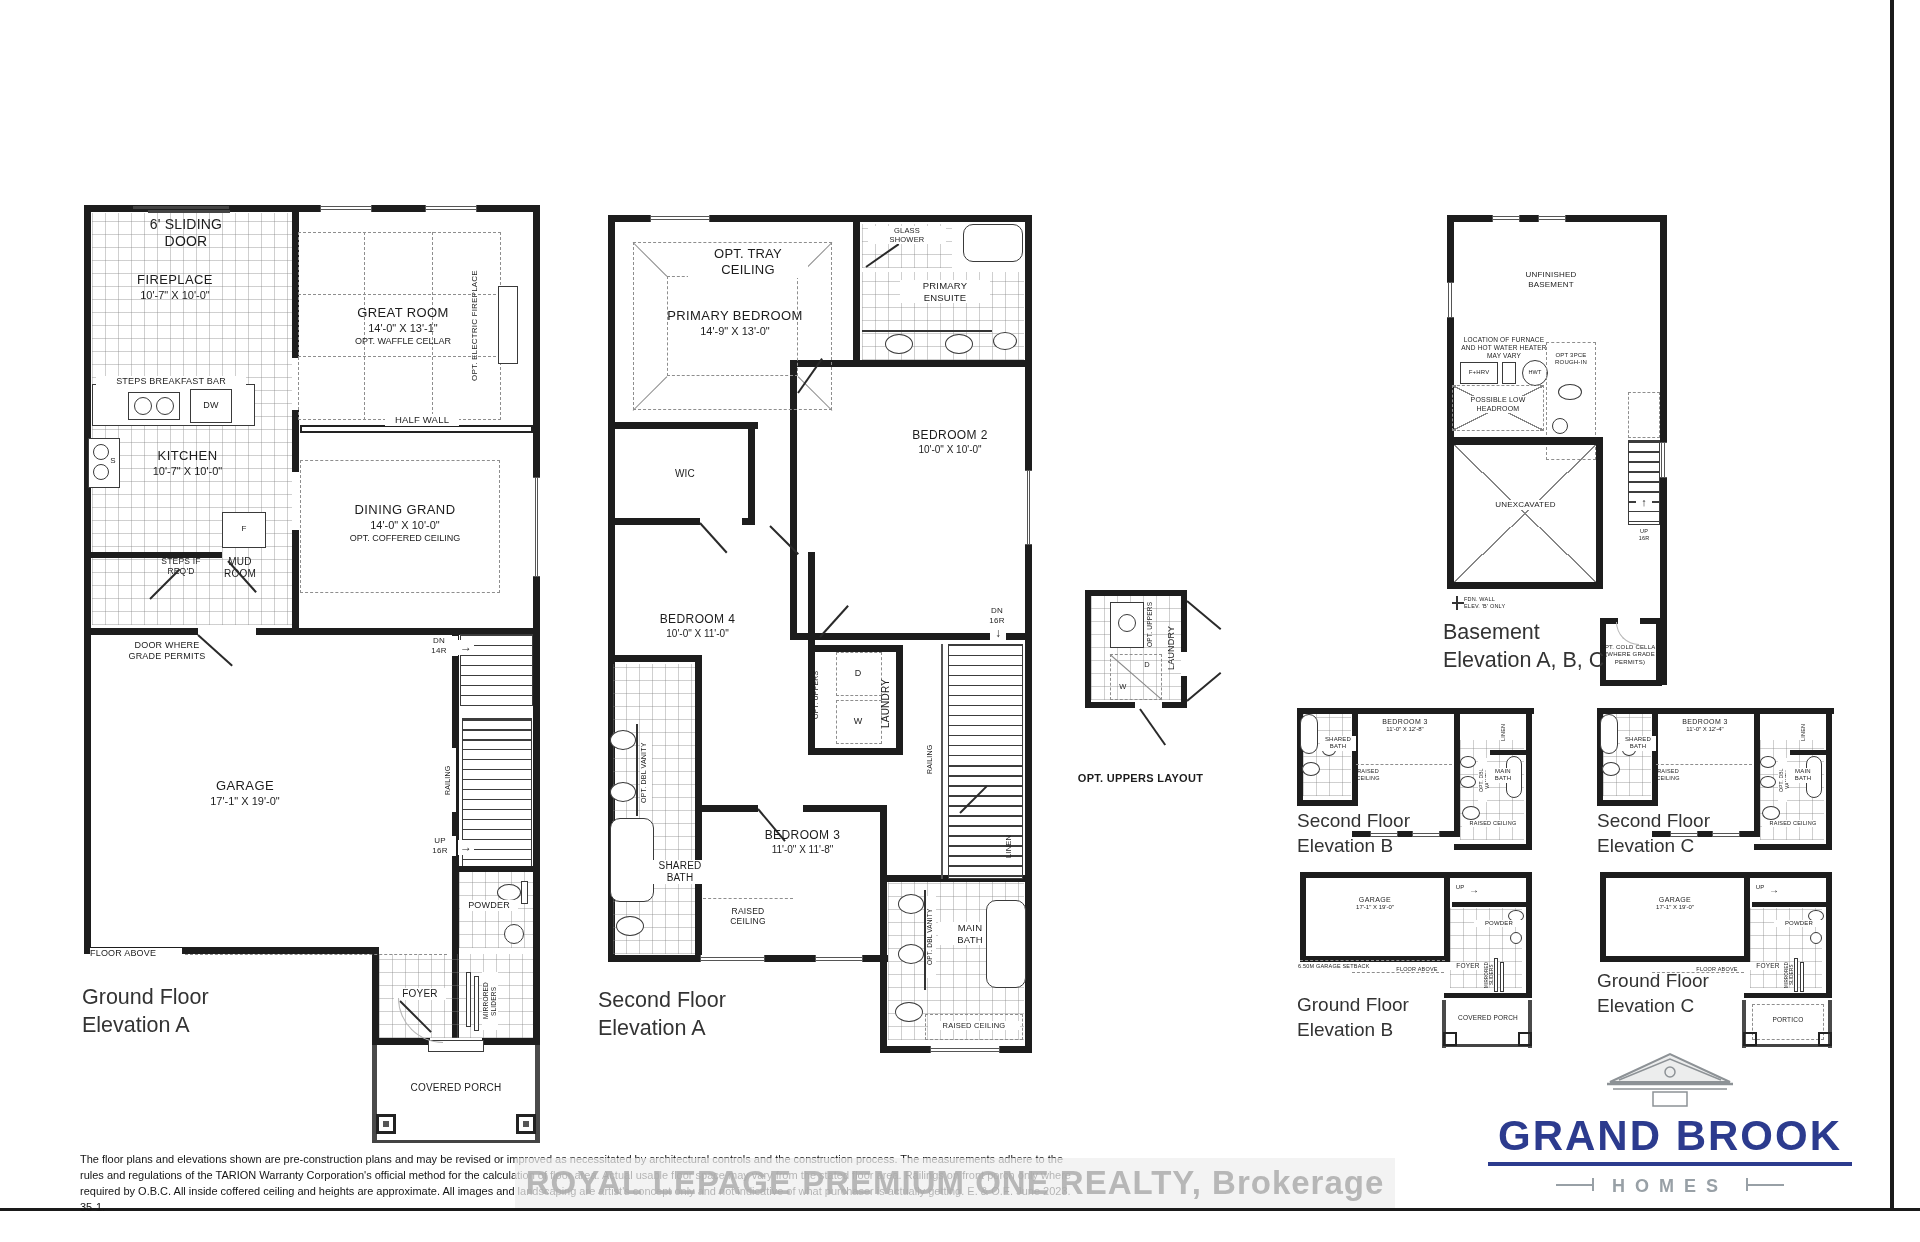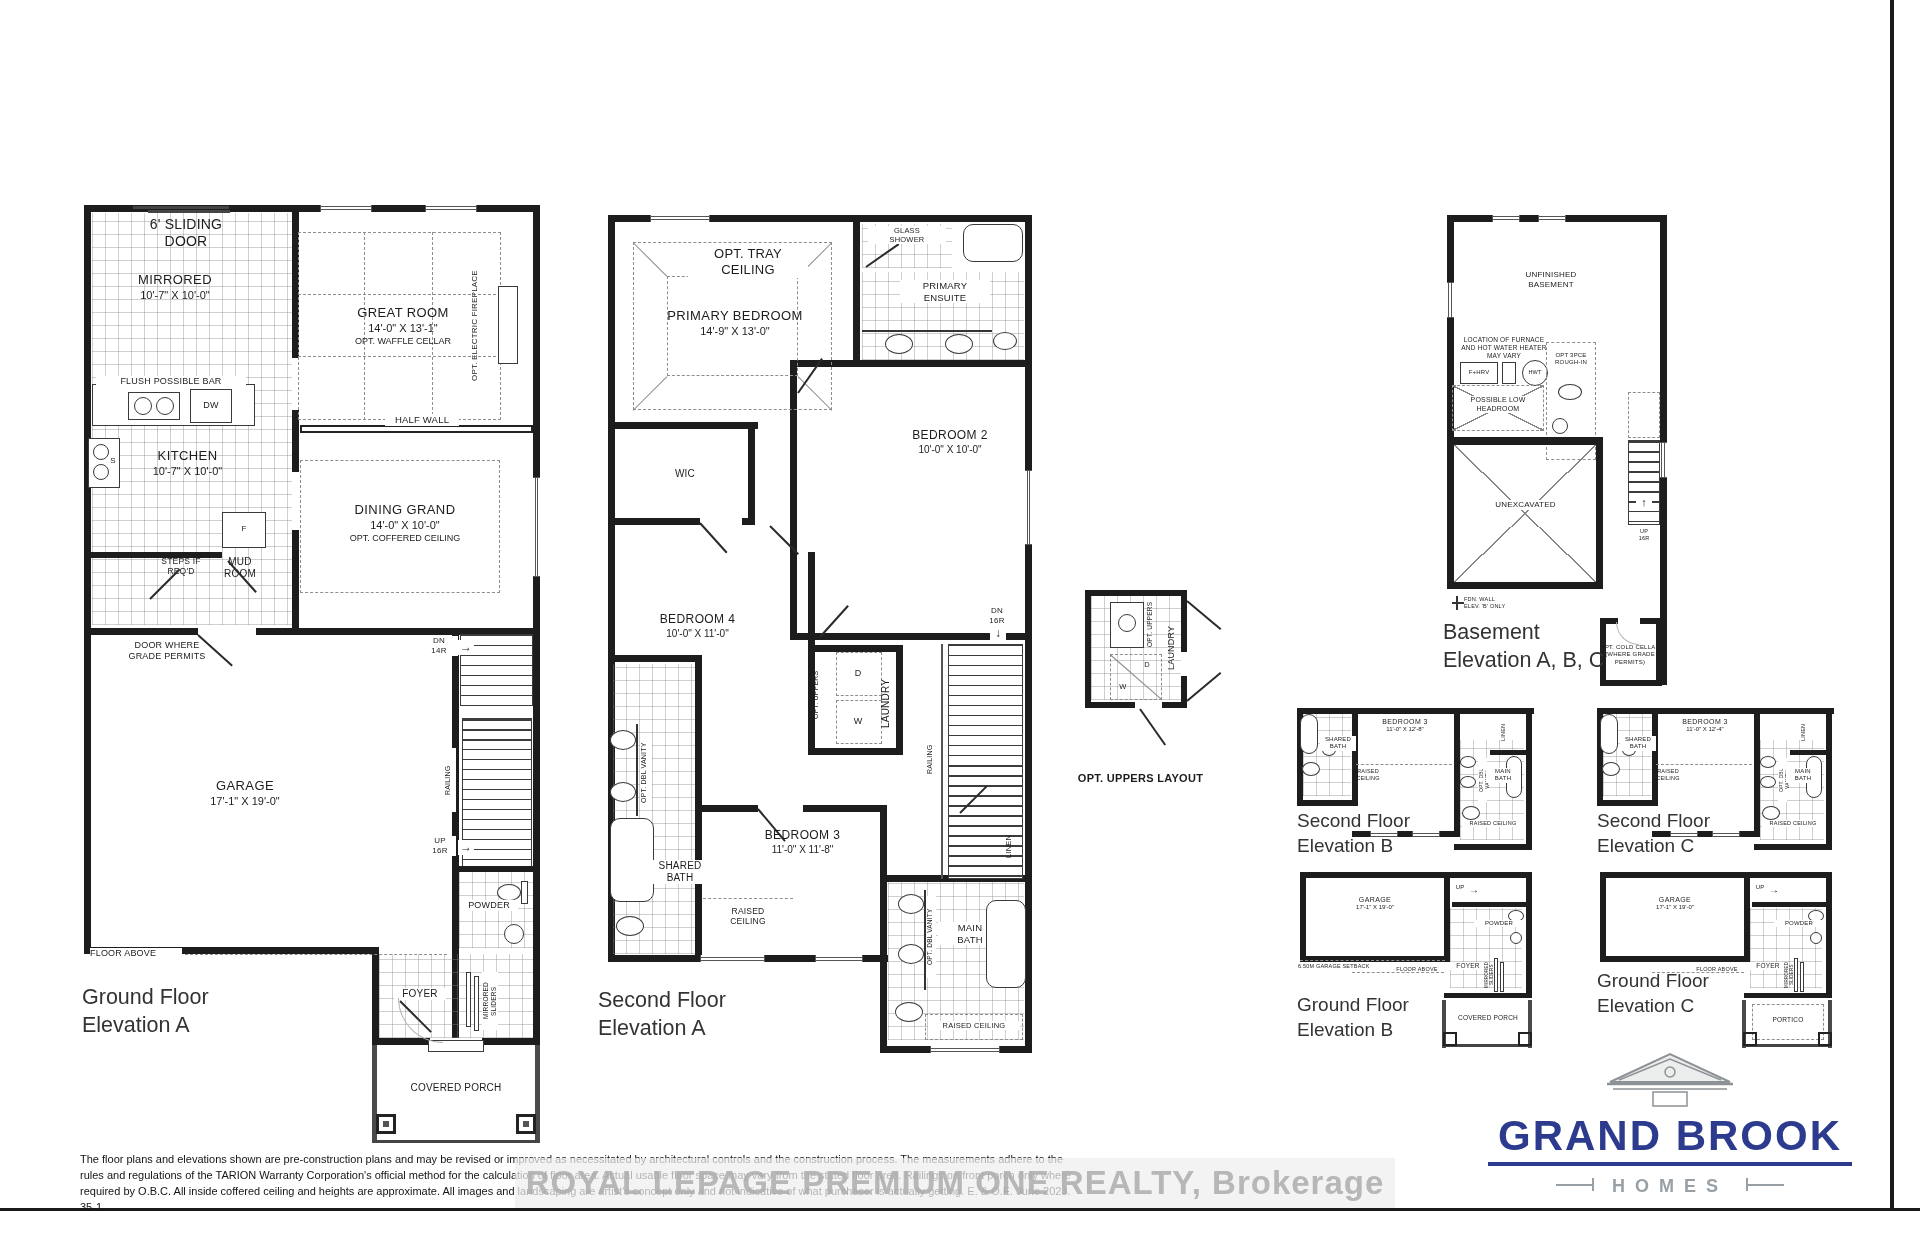--- a/index.html
+++ b/index.html
@@ -87,31 +87,31 @@
     <i class="dash" style="left:298px;top:232px;width:203px;height:188px"></i>
     <i class="dlv" style="left:364px;top:232px;width:1px;height:188px"></i>
     <i class="dlv" style="left:432px;top:232px;width:1px;height:188px"></i>
     <i class="dl" style="left:298px;top:294px;width:203px;height:1px"></i>
     <i class="dl" style="left:298px;top:356px;width:203px;height:1px"></i>
 
     <i class="sol" style="left:498px;top:286px;width:20px;height:78px"></i>
     <b class="lbl v" style="left:470px;top:268px;width:14px;height:116px;font-size:8px">OPT. ELECTRIC FIREPLACE</b>
 
     <div class="rl" style="left:120px;top:272px;width:110px">
-      <span class="rn">MIRRORED</span>
+      <span class="rn">FIREPLACE</span>
       <span class="rd">10'-7" X 10'-0"</span>
     </div>
     <div class="rl" style="left:343px;top:305px;width:120px">
       <span class="rn">GREAT ROOM</span>
       <span class="rd">14'-0" X 13'-1"</span>
       <span class="ro">OPT. WAFFLE CELLAR</span>
     </div>
 
     <i class="sol" style="left:92px;top:384px;width:163px;height:42px"></i>
-    <b class="lbl" style="left:96px;top:376px;width:150px;font-size:9px;background:#fff">FLUSH POSSIBLE BAR</b>
+    <b class="lbl" style="left:96px;top:376px;width:150px;font-size:9px;background:#fff">STEPS BREAKFAST BAR</b>
     <i class="sol" style="left:128px;top:392px;width:52px;height:28px"></i>
     <i class="fx" style="left:134px;top:397px;width:18px;height:18px"></i>
     <i class="fx" style="left:156px;top:397px;width:18px;height:18px"></i>
     <i class="sol" style="left:190px;top:389px;width:42px;height:34px"></i>
     <b class="lbl" style="left:192px;top:400px;width:38px;font-size:9px">DW</b>
     <i class="sol" style="left:88px;top:438px;width:32px;height:50px"></i>
     <i class="fx" style="left:93px;top:444px;width:16px;height:16px"></i>
     <i class="fx" style="left:93px;top:464px;width:16px;height:16px"></i>
     <b class="lbl" style="left:106px;top:456px;width:14px;font-size:8px">S</b>
     <div class="rl" style="left:135px;top:448px;width:105px">

